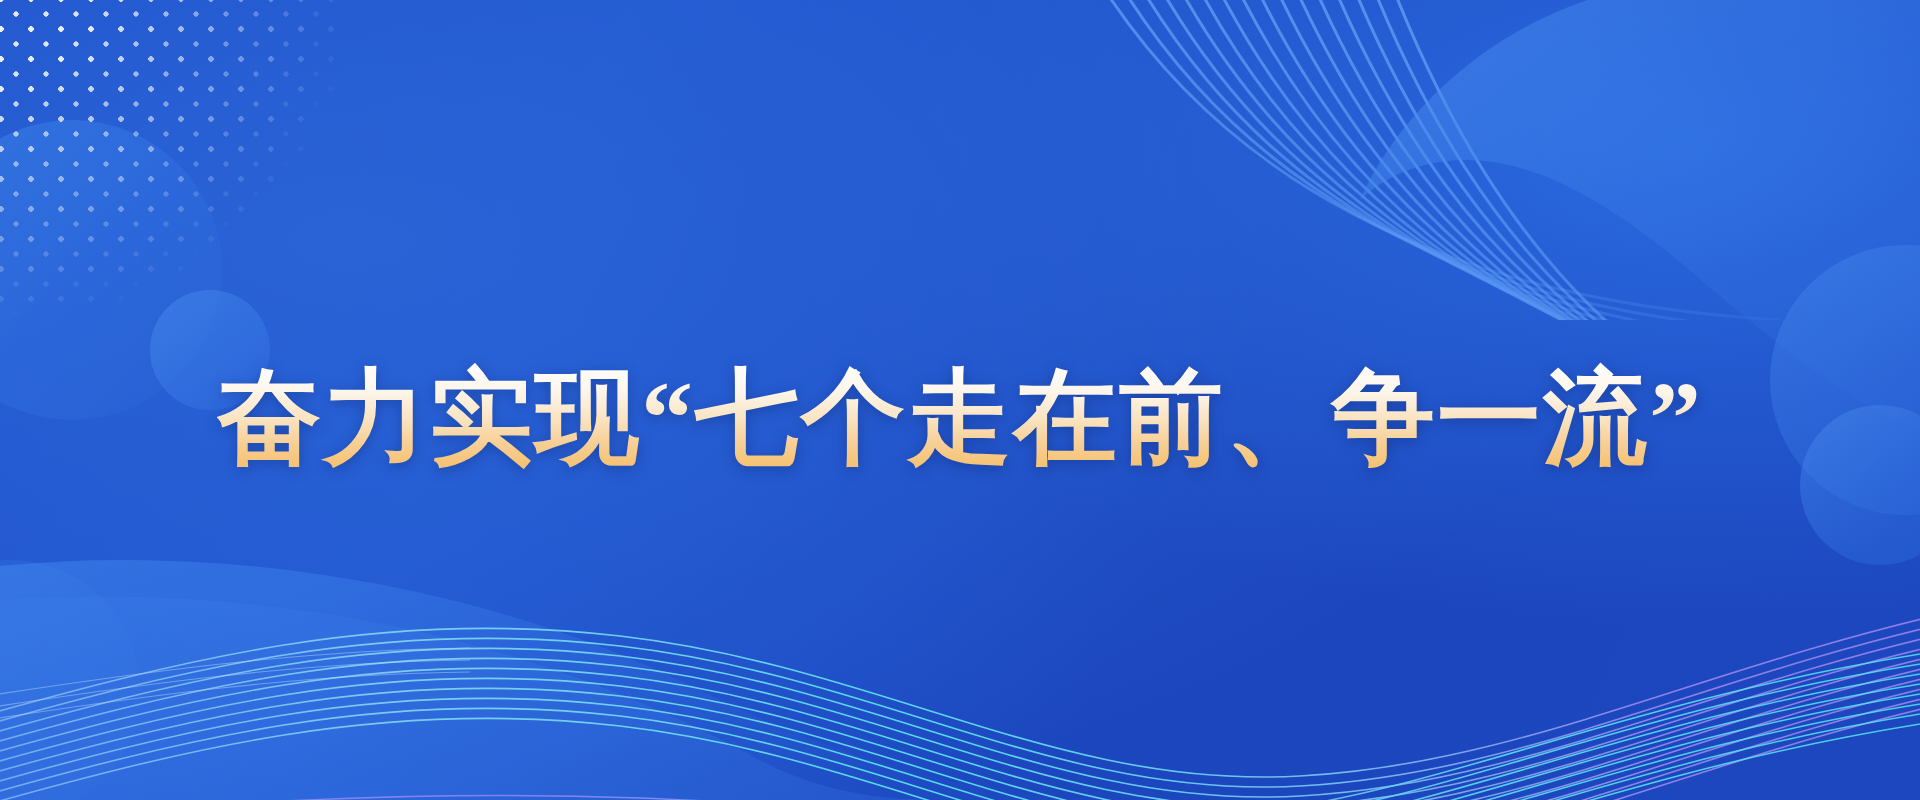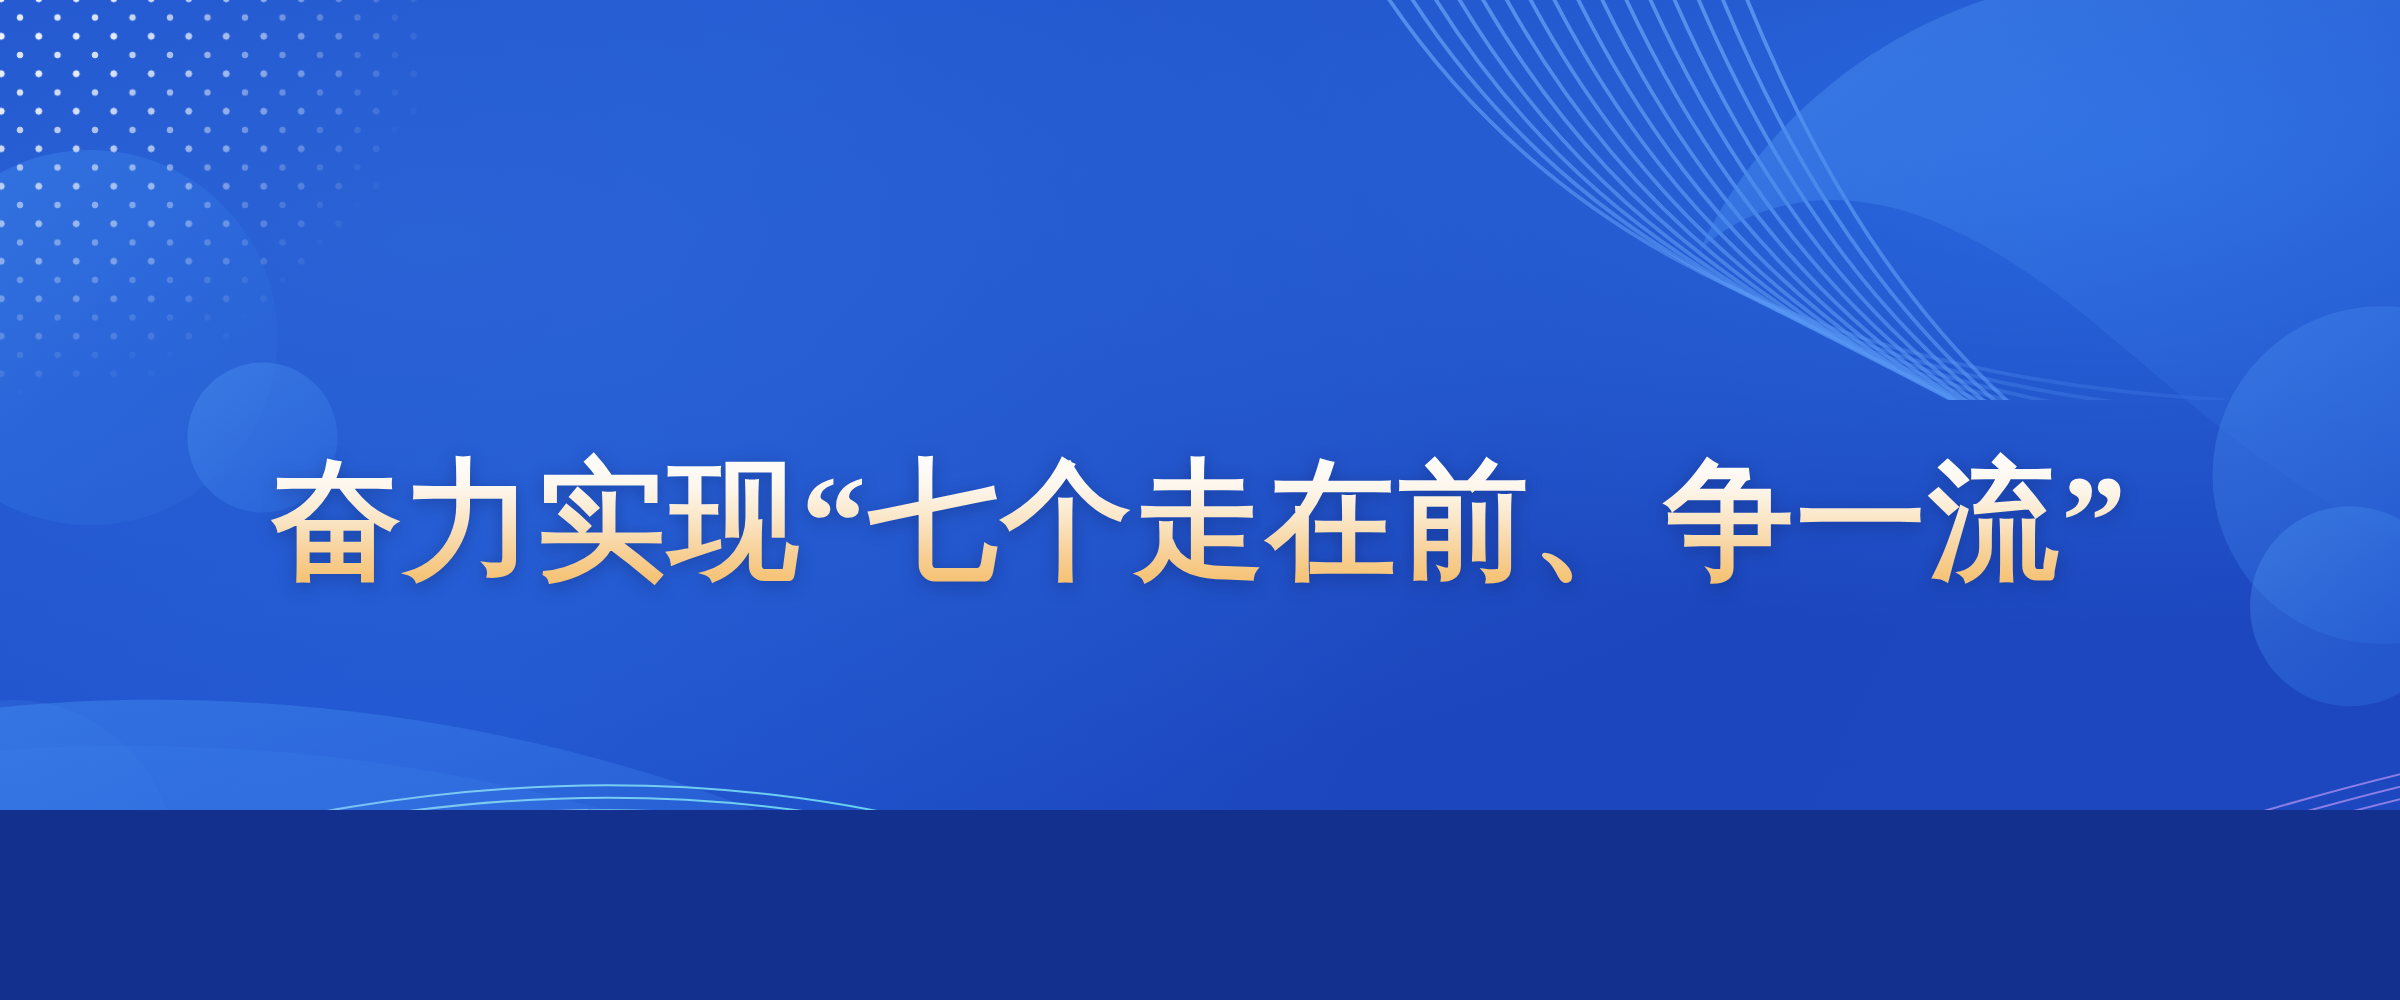--- a/index.html
+++ b/index.html
@@ -1,21 +1,21 @@
 <!DOCTYPE html>
 <html><head>
 <meta charset="utf-8">
 <style>
   html,body{margin:0;padding:0;background:#14308f;}
   *{box-sizing:border-box;}
 
   #banner{
     position:relative;
     width:1920px;
-    height:648px;
+    height:800px;
     overflow:hidden;
     font-family:"Liberation Serif","DejaVu Serif",serif;
     background:
       radial-gradient(120% 140% at 18% 30%, #2a63d6 0%, rgba(42,99,214,0) 55%),
       radial-gradient(100% 120% at 88% 18%, #2a6ae0 0%, rgba(42,106,224,0) 50%),
       linear-gradient(115deg,#1f4fcb 0%,#2157d2 28%,#1c46bd 62%,#1c47bf 100%);
   }
 
   
   .layer{position:absolute;inset:0;pointer-events:none;}

